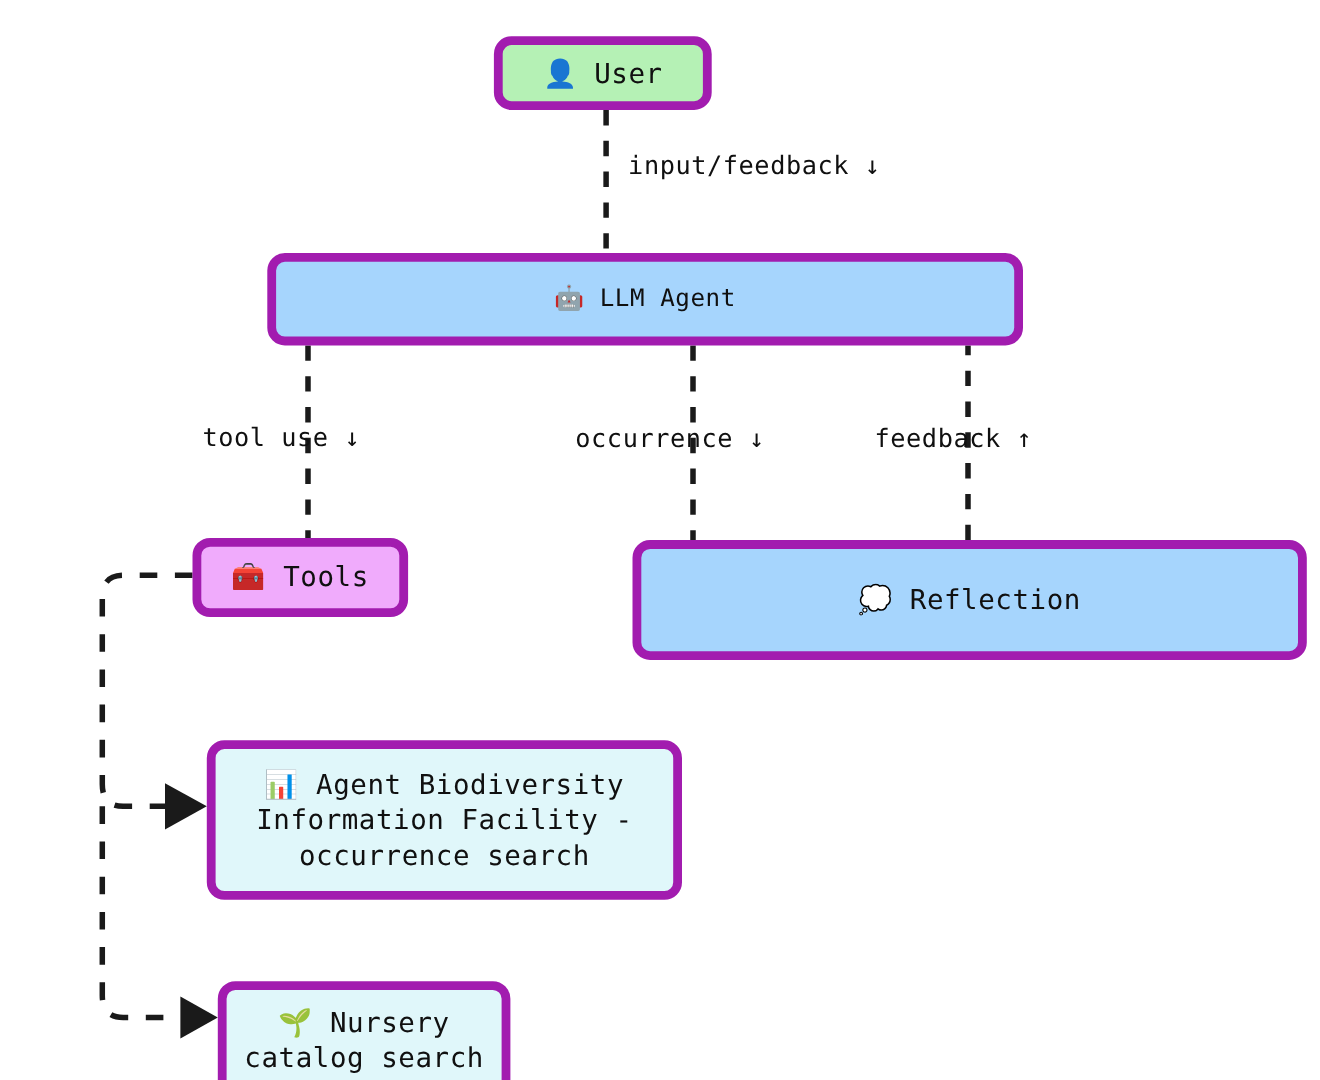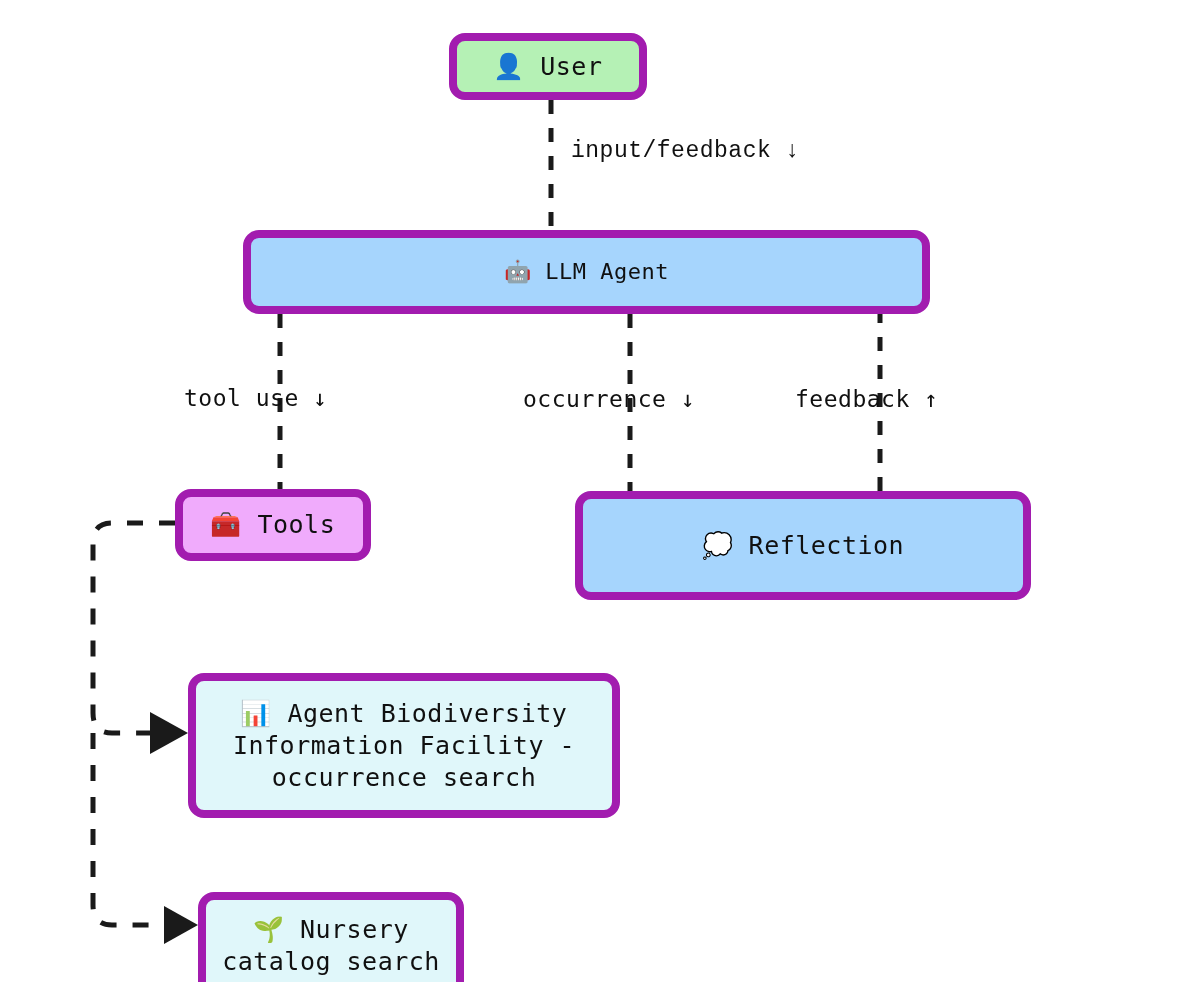--- a/index.html
+++ b/index.html
@@ -71,37 +71,37 @@
     left: 243px; top: 230px; width: 687px; height: 84px;
     background: #a6d5fd;
     font-size: 22px;
   }
   #node-tools {
     left: 175px; top: 489px; width: 196px; height: 72px;
     background: #f0abfc;
     font-size: 25px;
   }
   #node-reflection {
-    left: 575px; top: 491px; width: 456px; height: 109px;
+    left: 575px; top: 491px; width: 613px; height: 109px;
     background: #a6d5fd;
     font-size: 25px;
   }
   #node-gbif {
     left: 188px; top: 673px; width: 432px; height: 145px;
     background: #e0f7fa;
     font-size: 25px;
   }
   #node-nursery {
     left: 198px; top: 892px; width: 266px; height: 108px;
     background: #e0f7fa;
     font-size: 25px;
   }
 
   
-  #label-input-feedback { left: 571px; top: 138px; font-family: Liberation Mono, monospace; }
+  #label-input-feedback { left: 571px; top: 138px; }
   #label-tool-use      { left: 184px; top: 385px; }
   #label-evaluation    { left: 523px; top: 386px; }
   #label-feedback      { left: 795px; top: 386px; }
 </style>
 </head>
 <body>
 
 <div id="diagram-canvas">
 
   <svg class="edge-layer" viewBox="0 0 1200 982" xmlns="http://www.w3.org/2000/svg">

